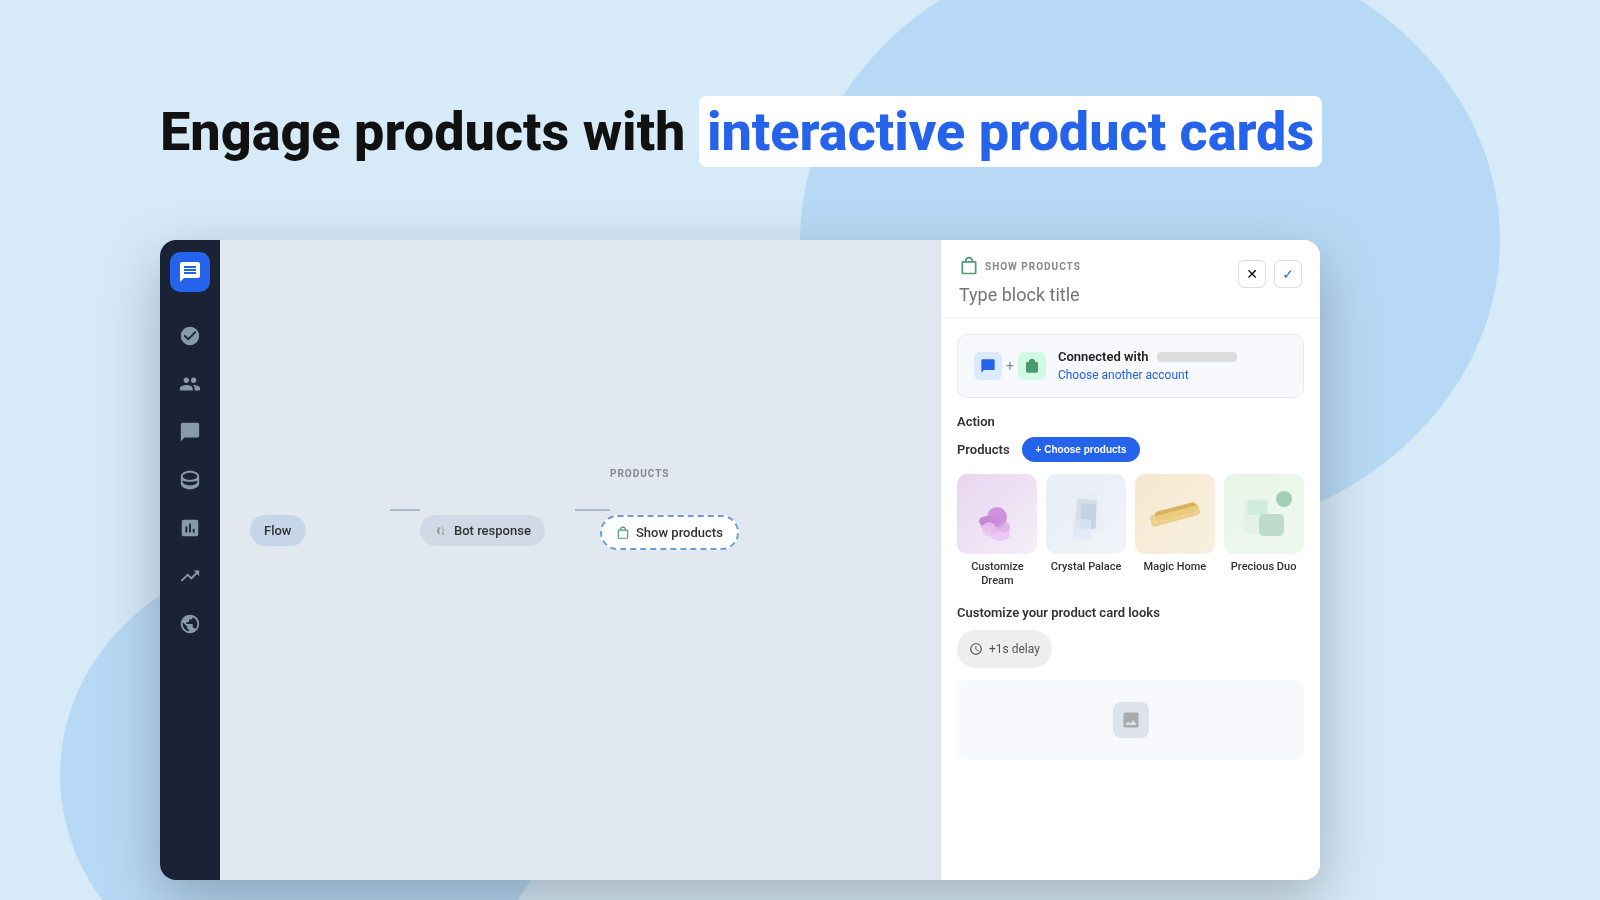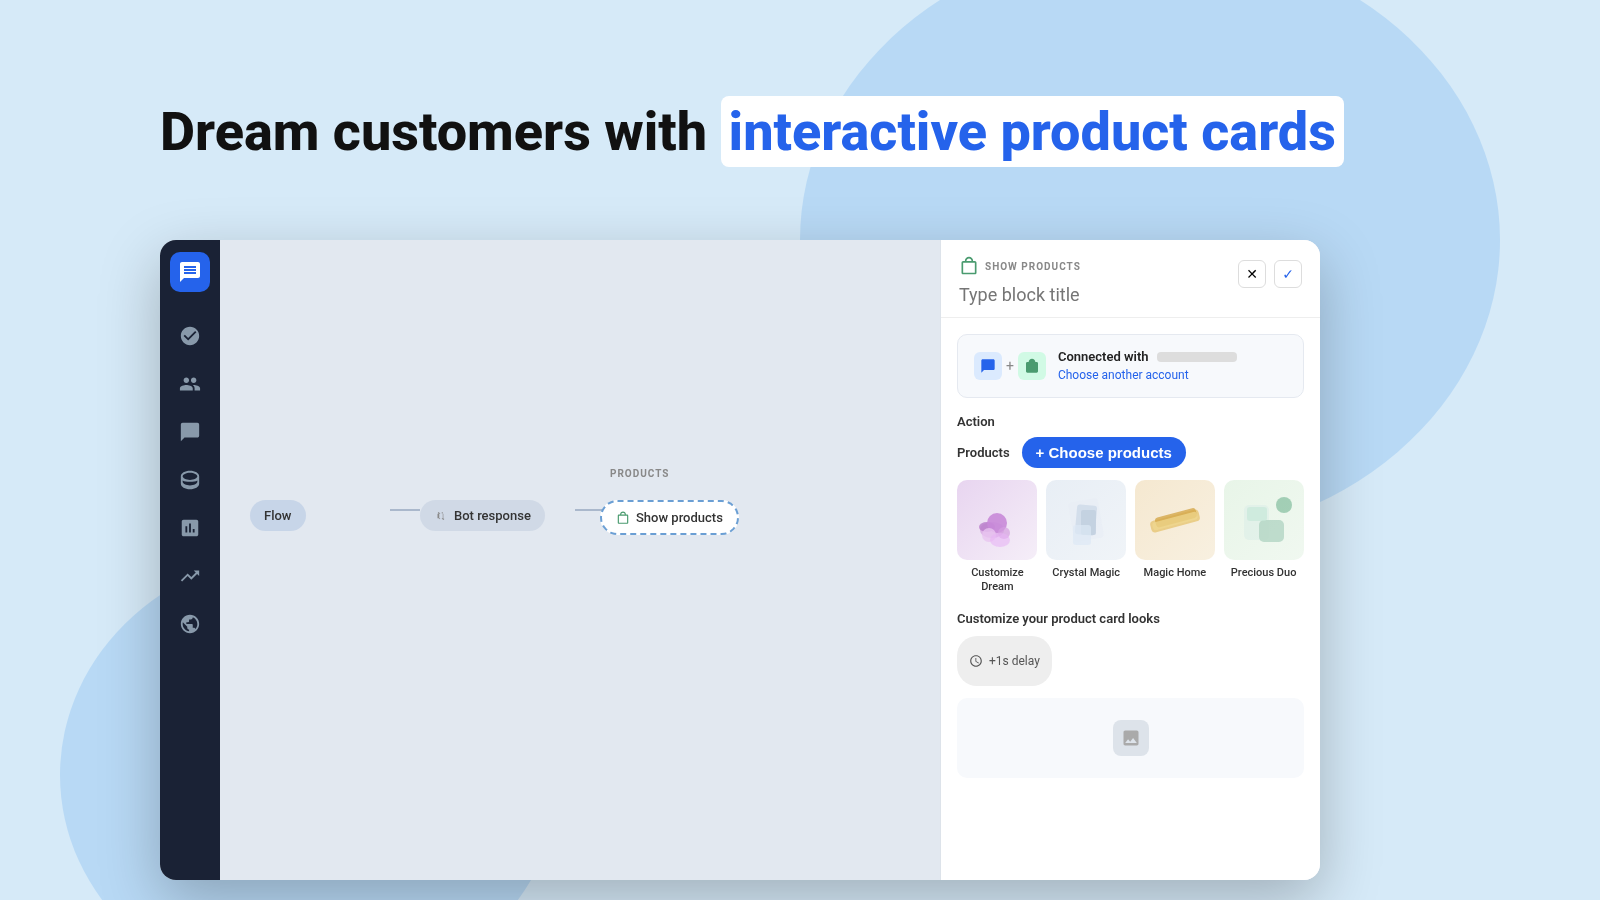--- a/index.html
+++ b/index.html
@@ -123,20 +123,21 @@
     .flow-node {
       position: absolute;
       display: flex;
       align-items: flex-end;
       gap: 6px;
       padding: 8px 14px;
       border-radius: 20px;
       font-size: 13px;
       font-weight: 500;
       white-space: nowrap;
+      margin-top: 15px;
     }
     .node-flow {
       background: #c7d5e8;
       color: #333;
       left: 30px;
       top: 260px;
     }
     .node-bot {
       background: #d0d9e6;
       color: #333;
@@ -347,21 +348,21 @@
       color: #333;
     }
     .choose-products-btn {
       display: flex;
       align-items: center;
       gap: 6px;
       padding: 7px 14px;
       background: #2563eb;
       color: white;
       border-radius: 20px;
-      font-size: 15px;
+      font-size: 10px;
       font-weight: 600;
       cursor: pointer;
       border: none;
     }
 
     
     .product-grid {
       display: grid;
       grid-template-columns: repeat(4, 1fr);
       gap: 8px;
@@ -409,21 +410,21 @@
     .customize-label {
       font-size: 13px;
       font-weight: 600;
       color: #333;
       margin-bottom: 10px;
     }
     .delay-badge {
       display: inline-flex;
       align-items: center;
       gap: 6px;
-      padding: 18px 12px;
+      padding: 12px 12px;
       background: #eee;
       border-radius: 20px;
       font-size: 12px;
       color: #555;
       margin-bottom: 12px;
     }
 
     
     .preview-card {
       width: 100%;
@@ -444,21 +445,21 @@
       justify-content: center;
     }
   </style>
 </head>
 <body>
 
 <div class="bg-blob-top"></div>
 <div class="bg-blob-bottom"></div>
 
 <div class="main-heading">
-  <span>Dream customers with</span>
+  <span>Engage products with</span>
   <span class="highlight-bg">
     <span class="highlight">interactive product cards</span>
   </span>
 </div>
 
 <div class="app-window">
 
   <div class="sidebar">
     <div class="sidebar-logo">
       <svg viewBox="0 0 24 24">
@@ -615,21 +616,21 @@
 
           <div class="product-card">
             <div class="product-image product-crystal">
               <svg width="70" height="70" viewBox="0 0 70 70">
                 <rect x="20" y="15" width="30" height="40" rx="4" fill="#e8eef5" opacity="0.8" transform="rotate(-10 35 35)"></rect>
                 <rect x="25" y="20" width="20" height="30" rx="3" fill="#d0dcea" opacity="0.9" transform="rotate(5 35 35)"></rect>
                 <rect x="30" y="25" width="15" height="25" rx="2" fill="#c0cede" opacity="0.8"></rect>
                 <rect x="22" y="40" width="18" height="20" rx="3" fill="#dde8f5" opacity="0.7"></rect>
               </svg>
             </div>
-            <span class="product-name">Crystal Magic</span>
+            <span class="product-name">Crystal Palace</span>
           </div>
 
           <div class="product-card">
             <div class="product-image product-magic">
               <svg width="70" height="70" viewBox="0 0 70 70">
                 <rect x="10" y="30" width="50" height="12" rx="4" fill="#e8c87a" opacity="0.85" transform="rotate(-15 35 36)"></rect>
                 <rect x="15" y="28" width="42" height="10" rx="3" fill="#d4a84a" opacity="0.8" transform="rotate(-15 35 33)"></rect>
                 <rect x="12" y="32" width="46" height="8" rx="3" fill="#f0d890" opacity="0.7" transform="rotate(-15 35 36)"></rect>
               </svg>
             </div>

